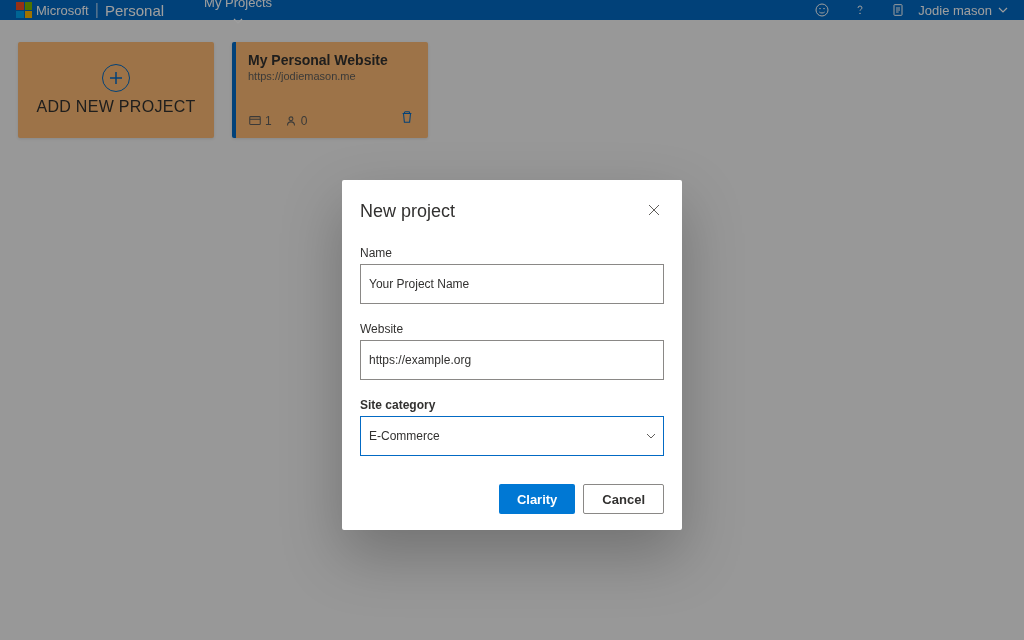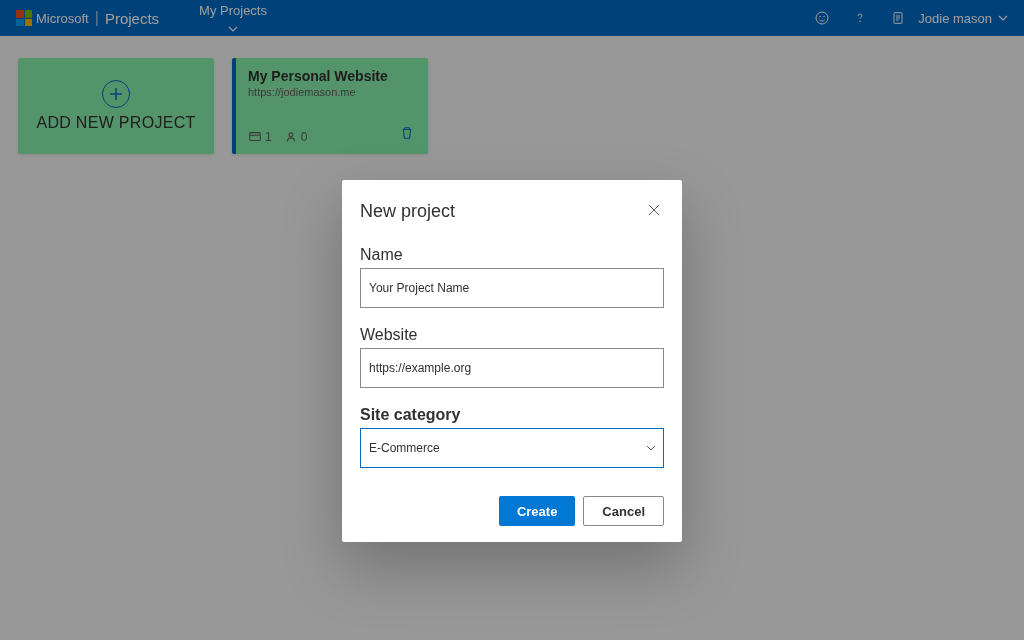--- a/index.html
+++ b/index.html
@@ -1,40 +1,40 @@
 <!DOCTYPE html>
 <html><head>
   <meta charset="utf-8">
   <style>
     * { margin: 0; padding: 0; box-sizing: border-box; font-family: "Segoe UI", -apple-system, sans-serif; }
     body { width: 1024px; height: 640px; overflow: hidden; background: #f5f5f5; position: relative; }
     
     .header {
-      height: 36px;
+      height: 20px;
       background: #036AC4;
       display: flex;
       align-items: center;
       padding: 0 16px;
       color: white;
     }
     .ms-logo { display: flex; align-items: center; gap: 4px; }
     .ms-squares { width: 16px; height: 16px; display: grid; grid-template: 1fr 1fr / 1fr 1fr; gap: 1px; }
     .ms-squares span:nth-child(1){background:#f25022;} .ms-squares span:nth-child(2){background:#7fba00;}
     .ms-squares span:nth-child(3){background:#00a4ef;} .ms-squares span:nth-child(4){background:#ffb900;}
     .ms-text { font-size: 13px; font-weight: 400; }
     .divider { margin: 0 6px; color: rgba(255,255,255,0.6); font-weight: 300; }
     .brand { font-size: 15px; font-weight: 400; }
     .nav-item { margin-left: 40px; font-size: 13px; display: flex; align-items: center; gap: 6px; cursor: pointer; flex-direction: column; }
     .spacer { flex: 1; }
     .hicon { margin-left: 22px; cursor: pointer; display:flex; align-items:center;}
     .hicon svg { width: 16px; height: 16px; }
     .user { margin-left: 12px; font-size: 13px; display:flex; align-items:center; gap:6px; cursor:pointer;}
     
     .content { padding: 22px 18px; display: flex; gap: 18px; }
-    .card { width: 196px; height: 96px; background: #86efac; border-radius: 2px; box-shadow: 0 1px 3px rgba(0,0,0,0.1); }
+    .card { width: 196px; height: 96px; background: #fdba74; border-radius: 2px; box-shadow: 0 1px 3px rgba(0,0,0,0.1); }
     .add-card { display: flex; flex-direction: column; align-items: center; justify-content: center; cursor: pointer; color: #323130;}
     .plus-circle { width: 28px; height: 28px; border: 1.5px solid #036AC4; border-radius: 50%; display:flex; align-items:center; justify-content:center; color:#036AC4; margin-bottom: 6px;}
     .plus-circle svg { width: 14px; height: 14px; }
     .add-text { font-size: 16px; letter-spacing: 0.3px; }
     
     .proj-card { display: flex; border-left: 4px solid #036AC4; padding: 10px 14px 10px 12px; flex-direction: column; position: relative;}
     .proj-title { font-size: 14px; font-weight: 600; color: #323130; margin-bottom: 2px;}
     .proj-url { font-size: 11px; color: #605e5c; }
     .proj-stats { position:absolute; bottom: 10px; left: 12px; display: flex; gap: 12px; align-items:center; font-size: 12px; color: #605e5c;}
     .stat { display:flex; align-items:center; gap: 3px;}
@@ -42,21 +42,21 @@
     .trash { position:absolute; bottom: 10px; right: 14px; color: #036AC4; cursor:pointer;}
     .trash svg{width:14px; height:14px;}
     
     .overlay { position: absolute; inset: 0; background: rgba(0,0,0,0.38); display:flex; align-items:flex-start; justify-content:center; padding-top: 180px;}
     .modal { width: 340px; background: white; border-radius: 2px; box-shadow: 0 25px 60px rgba(0,0,0,0.25); padding: 18px 18px 16px;}
     .modal-head { display:flex; justify-content:space-between; align-items:center; margin-bottom: 22px;}
     .modal-title { font-size: 18px; font-weight: 400; color: #323130;}
     .close-x { cursor:pointer; color:#605e5c; padding: 4px;}
     .close-x svg{width:12px;height:12px;}
     .field { margin-bottom: 18px;}
-    .label { font-size: 16px; color: #323130; margin-bottom: 4px; display:block;}
+    .label { font-size: 12px; color: #323130; margin-bottom: 4px; display:block;}
     .label-bold { font-weight: 600;}
     .input { width: 100%; height: 40px; border: 1px solid #8a8886; padding: 0 8px; font-size: 12px; color:#323130; outline:none;}
     .input-focus { border: 1.5px solid #036AC4;}
     .select-wrap { position:relative;}
     .select-caret { position:absolute; right: 8px; top: 50%; transform: translateY(-50%); pointer-events:none; color:#605e5c;}
     .select-caret svg{width:10px;height:10px;}
     .actions { display:flex; justify-content:flex-end; gap: 8px; margin-top: 28px;}
     .btn { height: 30px; padding: 0 18px; font-size: 13px; font-weight: 600; border-radius: 2px; cursor:pointer; border:none;}
     .btn-primary { background: #0078d4; color: white;}
     .btn-secondary { background: white; color: #323130; border: 1px solid #8a8886;}
@@ -69,21 +69,21 @@
   <div class="ms-logo">
     <div class="ms-squares">
         <span></span>
         <span></span>
         <span></span>
         <span></span>
       </div>
     <span class="ms-text">Microsoft</span>
   </div>
   <span class="divider">|</span>
-  <span class="brand">Projects</span>
+  <span class="brand">Personal</span>
   <div class="nav-item">
     <span>My Projects</span>
     <svg class="chev" viewBox="0 0 10 10" fill="none" stroke="currentColor" stroke-width="1.2">
         <path d="M1 3l4 4 4-4"></path>
       </svg>
   </div>
   <div class="spacer"></div>
   <div class="hicon">
     <svg viewBox="0 0 24 24" fill="none" stroke="currentColor" stroke-width="1.5">
         <circle cx="12" cy="12" r="9"></circle>
@@ -172,17 +172,17 @@
       <div class="select-wrap">
         <input class="input input-focus" readonly="" value="E-Commerce" style="">
         <div class="select-caret">
           <svg viewBox="0 0 10 10" fill="none" stroke="currentColor" stroke-width="1">
               <path d="M1 3l4 4 4-4"></path>
             </svg>
         </div>
       </div>
     </div>
     <div class="actions">
-      <button class="btn btn-primary">Create</button>
+      <button class="btn btn-primary">Clarity</button>
       <button class="btn btn-secondary">Cancel</button>
     </div>
   </div>
 </div>
 
 </body></html>

